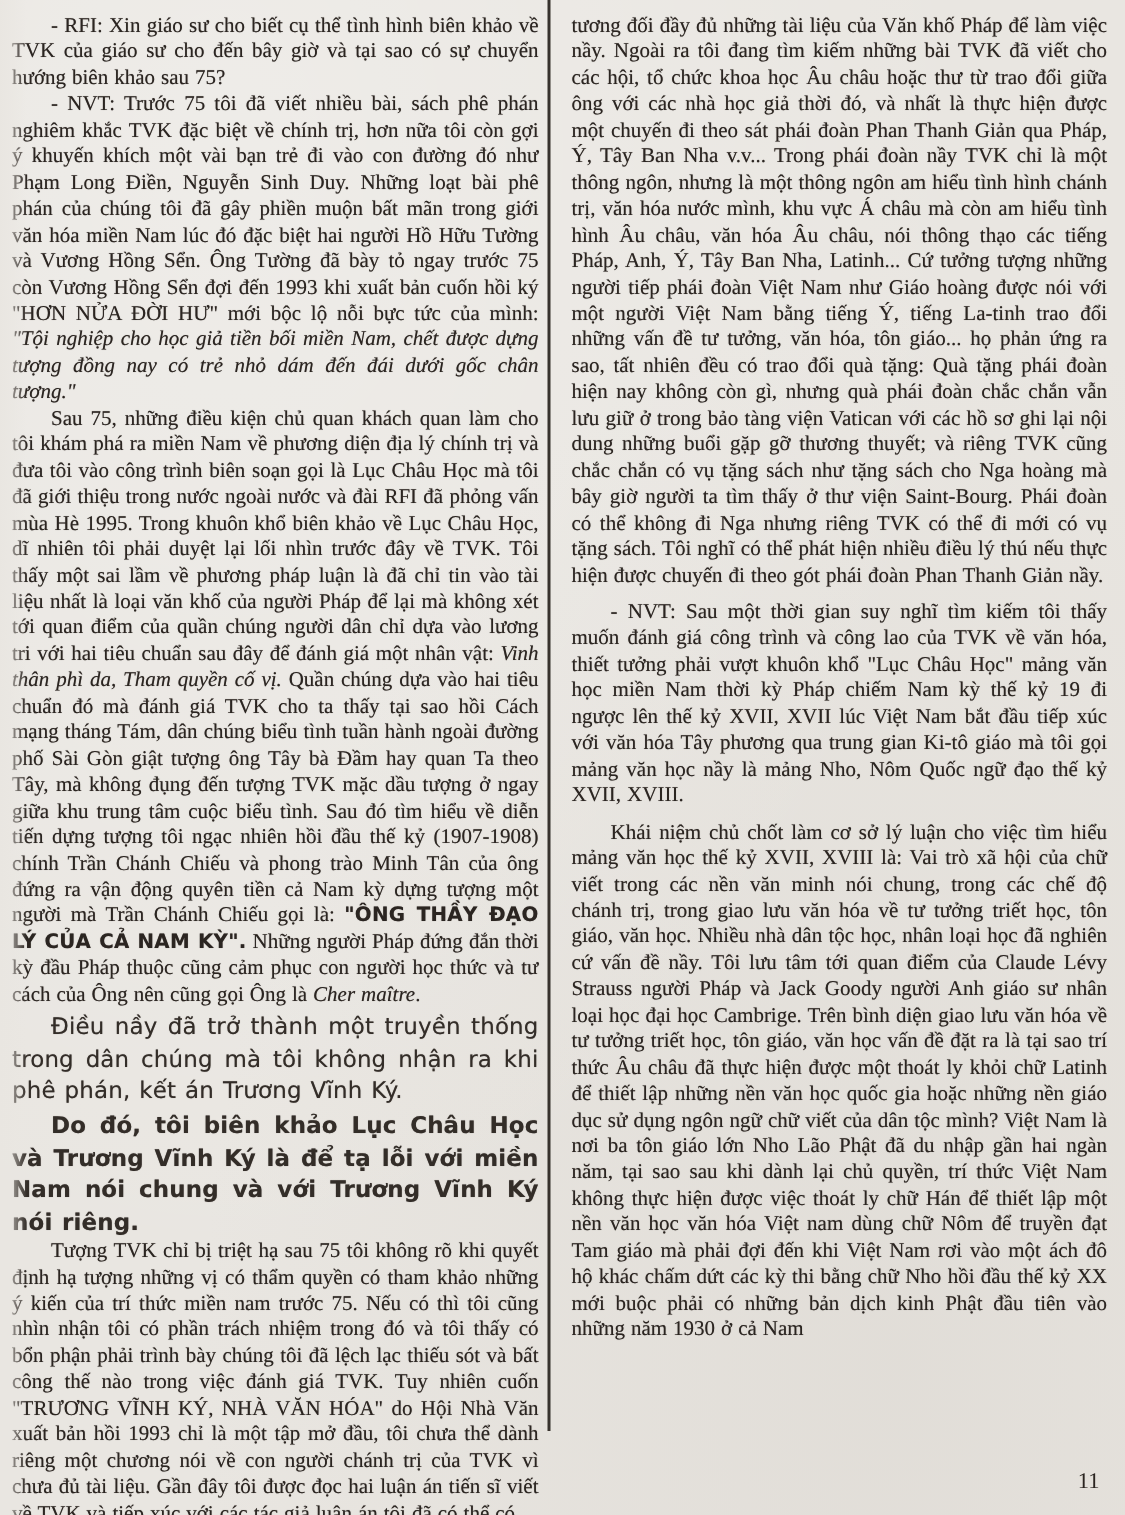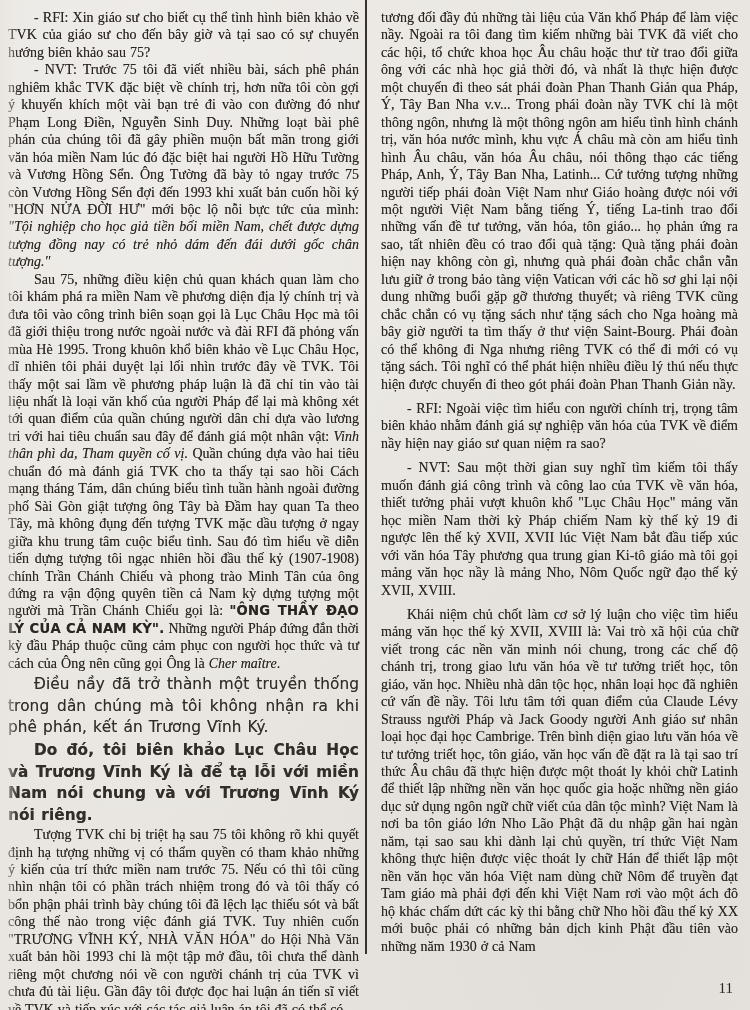--- a/index.html
+++ b/index.html
@@ -73,18 +73,17 @@
       <p class="para serif"><span class="r-n">- RFI: Xin giáo sư cho biết cụ thể tình hình biên khảo về TVK của giáo sư cho đến bây giờ và tại sao có sự chuyển hướng biên khảo sau 75?</span></p>
       <p class="para serif"><span class="r-n">- NVT: Trước 75 tôi đã viết nhiều bài, sách phê phán nghiêm khắc TVK đặc biệt về chính trị, hơn nữa tôi còn gợi ý khuyến khích một vài bạn trẻ đi vào con đường đó như Phạm Long Điền, Nguyễn Sinh Duy.  Những loạt bài phê phán của chúng tôi đã gây phiền muộn bất mãn trong giới văn hóa miền Nam lúc đó đặc biệt hai người Hồ Hữu Tường và Vương Hồng Sển.  Ông Tường đã bày tỏ ngay trước 75 còn Vương Hồng Sển đợi đến 1993 khi xuất bản cuốn hồi ký "HƠN NỬA ĐỜI HƯ" mới bộc lộ nỗi bực tức của mình: </span><span class="r-i">"Tội nghiệp cho học giả tiền bối miền Nam, chết được dựng tượng đồng nay có trẻ nhỏ dám đến đái dưới gốc chân tượng."</span></p>
       <p class="para serif"><span class="r-n">Sau 75, những điều kiện chủ quan khách quan làm cho tôi khám phá ra miền Nam về phương diện địa lý chính trị và đưa tôi vào công trình biên soạn gọi là Lục Châu Học mà tôi đã giới thiệu trong nước ngoài nước và đài RFI đã phỏng vấn mùa Hè 1995.  Trong khuôn khổ biên khảo về Lục Châu Học, dĩ nhiên tôi phải duyệt lại lối nhìn trước đây về TVK. Tôi thấy một sai lầm về phương pháp luận là đã chỉ tin vào tài liệu nhất là loại văn khố của người Pháp để lại mà không xét tới quan điểm của quần chúng người dân chỉ dựa vào lương tri với hai tiêu chuẩn sau đây để đánh giá một nhân vật: </span><span class="r-i">Vinh thân phì da, Tham quyền cố vị.</span><span class="r-n">  Quần chúng dựa vào hai tiêu chuẩn đó mà đánh giá TVK cho ta thấy tại sao hồi Cách mạng tháng Tám, dân chúng biểu tình tuần hành ngoài đường phố Sài Gòn giật tượng ông Tây bà Đầm hay quan Ta theo Tây, mà không đụng đến tượng TVK mặc dầu tượng ở ngay giữa khu trung tâm  cuộc biểu tình.  Sau đó tìm hiểu về diễn tiến dựng tượng tôi ngạc nhiên hồi đầu thế kỷ (1907-1908) chính Trần Chánh Chiếu và phong trào Minh Tân của ông đứng ra vận động quyên tiền cả Nam kỳ dựng tượng một người mà Trần Chánh Chiếu gọi là: </span><span class="r-bs">"ÔNG THẦY ĐẠO LÝ CỦA CẢ NAM KỲ".</span><span class="r-n">  Những người Pháp đứng đắn thời kỳ đầu Pháp thuộc cũng cảm phục con người học thức và tư cách của Ông nên cũng gọi Ông là </span><span class="r-i">Cher maître</span><span class="r-n">.</span></p>
       <p class="para sans"><span class="r-n">Điều nầy đã trở thành một truyền thống trong dân chúng mà tôi không nhận ra khi phê phán, kết án Trương Vĩnh Ký.</span></p>
       <p class="para sansbold"><span class="r-n">Do đó, tôi biên khảo Lục Châu Học và Trương Vĩnh Ký là để tạ lỗi với miền Nam nói chung và với Trương Vĩnh Ký nói riêng.</span></p>
       <p class="para serif"><span class="r-n">Tượng TVK chỉ bị triệt hạ sau 75 tôi không rõ khi quyết định hạ tượng những vị có thẩm quyền có tham khảo những ý kiến của trí thức miền nam trước 75.  Nếu có thì tôi cũng nhìn nhận tôi có phần trách nhiệm trong đó và tôi thấy có bổn phận phải trình bày chúng tôi đã lệch lạc thiếu sót và bất công thế nào trong việc đánh giá TVK.  Tuy nhiên cuốn "TRƯƠNG VĨNH KÝ, NHÀ VĂN HÓA" do Hội Nhà Văn xuất bản hồi 1993 chỉ là một tập mở đầu, tôi chưa thể dành riêng một chương nói về con người chánh trị của TVK vì chưa đủ tài liệu.  Gần đây tôi được đọc hai luận án tiến sĩ viết về TVK và tiếp xúc với các tác giả luận án tôi đã có thể có</span></p>
     </div>
   <div class="divider"></div>
   <div class="col col-right" id="col-right">
       <p class="para serif noindent"><span class="r-n">tương đối đầy đủ những tài liệu của Văn khố Pháp để làm việc nầy.  Ngoài ra tôi đang tìm kiếm những bài TVK đã viết cho các hội, tổ chức khoa học Âu châu hoặc thư từ trao đổi giữa ông với các nhà học giả thời đó, và nhất là thực hiện được một chuyến đi theo sát phái đoàn Phan Thanh Giản qua Pháp, Ý, Tây Ban Nha v.v... Trong phái đoàn nầy TVK chỉ là một thông ngôn, nhưng là một thông ngôn am hiểu tình hình chánh trị, văn hóa nước mình, khu vực Á châu mà còn am hiểu tình hình Âu châu, văn hóa Âu châu, nói thông thạo các tiếng Pháp, Anh, Ý, Tây Ban Nha, Latinh...  Cứ tưởng tượng những người tiếp phái đoàn Việt Nam như Giáo hoàng được nói với một người Việt Nam bằng tiếng Ý, tiếng La-tinh trao đổi những vấn đề tư tưởng, văn hóa, tôn giáo... họ phản ứng ra sao, tất nhiên đều có trao đổi quà tặng: Quà tặng phái đoàn hiện nay không còn gì, nhưng quà phái đoàn chắc chắn vẫn lưu giữ ở trong bảo tàng viện Vatican với các hồ sơ ghi lại nội dung những buổi gặp gỡ thương thuyết; và riêng TVK cũng chắc chắn có vụ tặng sách như tặng sách cho Nga hoàng mà bây giờ người ta tìm thấy ở thư viện Saint-Bourg.  Phái đoàn có thể không đi Nga nhưng riêng TVK có thể đi mới có vụ tặng sách.  Tôi nghĩ có thể phát hiện nhiều điều lý thú nếu thực hiện được chuyến đi theo gót phái đoàn Phan Thanh Giản nầy.</span></p>
-      <p class="para serif gap"><span class="r-n">- RFI: Ngoài việc tìm hiểu con người chính trị, trọng tâm biên khảo nhằm đánh giá sự nghiệp văn hóa của TVK về điểm nầy hiện nay giáo sư quan niệm ra sao?</span></p>
       <p class="para serif gap"><span class="r-n">- NVT: Sau một thời gian suy nghĩ tìm kiếm tôi thấy muốn đánh giá công trình và công lao của TVK về văn hóa, thiết tưởng phải vượt khuôn khổ "Lục Châu Học" mảng văn học miền Nam thời kỳ Pháp chiếm Nam kỳ thế kỷ 19 đi ngược lên thế kỷ XVII, XVII lúc Việt Nam bắt đầu tiếp xúc với văn hóa Tây phương qua trung gian Ki-tô giáo mà tôi gọi mảng văn học nầy là mảng Nho, Nôm Quốc ngữ đạo thế kỷ XVII, XVIII.</span></p>
       <p class="para serif gap"><span class="r-n">Khái niệm chủ chốt làm cơ sở lý luận cho việc tìm hiểu mảng văn học thế kỷ XVII, XVIII là: Vai trò xã hội của chữ viết trong các nền văn minh nói chung, trong các chế độ chánh trị, trong giao lưu văn hóa về tư tưởng triết học, tôn giáo, văn học.  Nhiều nhà dân tộc học, nhân loại học đã nghiên cứ vấn đề nầy.  Tôi lưu tâm tới quan điểm của Claude Lévy Strauss người Pháp và Jack Goody người Anh giáo sư nhân loại học đại học Cambrige.  Trên bình diện giao lưu văn hóa về tư tưởng triết học, tôn giáo, văn học vấn đề đặt ra là tại sao trí thức Âu châu đã thực hiện được một thoát ly khỏi chữ Latinh để thiết lập những nền văn học quốc gia hoặc những nền giáo dục sử dụng ngôn ngữ chữ viết của dân tộc mình?  Việt Nam là nơi ba tôn giáo lớn Nho Lão Phật đã du nhập gần hai ngàn năm, tại sao sau khi dành lại chủ quyền, trí thức Việt Nam không thực hiện được việc thoát ly chữ Hán để thiết lập một nền văn học văn hóa Việt nam dùng chữ Nôm để truyền đạt Tam giáo mà phải đợi đến khi Việt Nam rơi vào một ách đô hộ khác chấm dứt các kỳ thi bằng chữ Nho hồi đầu thế kỷ XX mới buộc phải có những bản dịch kinh Phật đầu tiên vào những năm 1930 ở cả Nam</span></p>
     </div>
   <div class="page-number">11</div>
 </div>
 
 </body></html>

